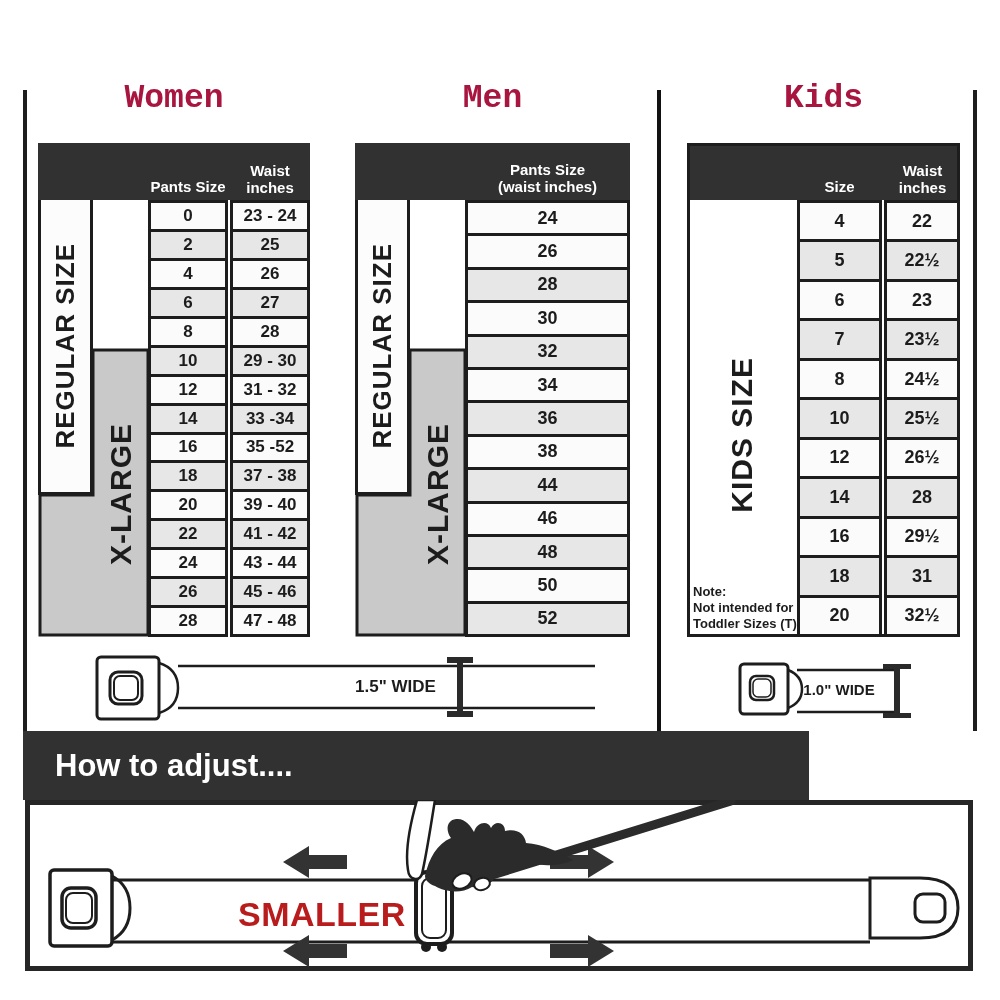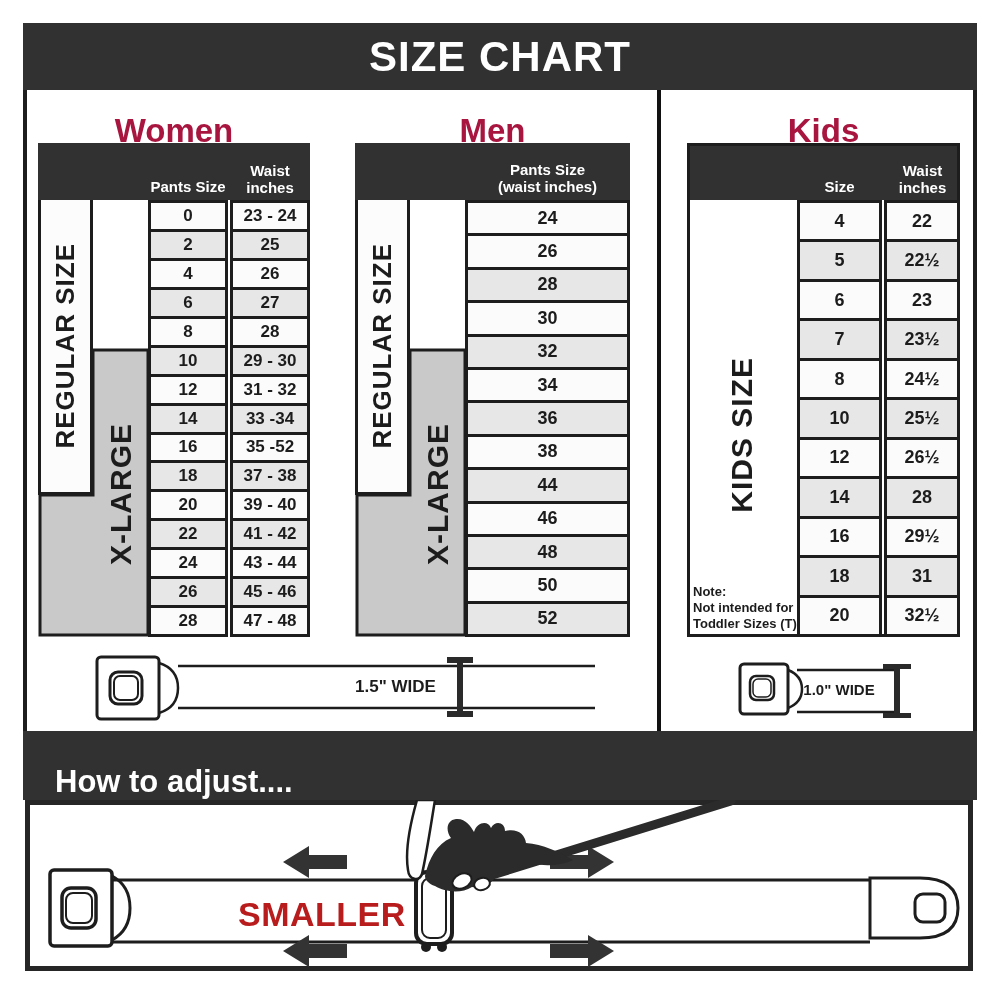--- a/index.html
+++ b/index.html
@@ -20,21 +20,21 @@
   .title-bar{left:23px;top:23px;width:954px;height:67px;background:var(--bar);
              display:flex;align-items:center;justify-content:center;}
   .title-bar span{color:#fff;font-size:42px;font-weight:bold;letter-spacing:1px;}
 
   
   .main-panel{left:23px;top:90px;width:954px;height:641px;box-sizing:border-box;
               border-left:4px solid var(--line);border-right:4px solid var(--line);background:#fff;}
   .divider{left:657px;top:90px;width:4px;height:641px;background:#111;}
 
   
-  .sec-heading{top:112px;text-align:center;font-size:33px;font-weight:bold;color:var(--accent);}
+  .sec-heading{top:80px;text-align:center;font-size:33px;font-weight:bold;color:var(--accent);font-family:Liberation Mono, monospace;}
   .h-women{left:38px;width:272px;}
   .h-men{left:355px;width:275px;}
   .h-kids{left:687px;width:273px;}
 
   
   .thead{background:var(--bar);}
   .thead-w{left:38px;top:143px;width:272px;height:57px;}
   .thead-m{left:355px;top:143px;width:275px;height:57px;}
   .thead-k{left:687px;top:143px;width:273px;height:57px;}
   .hlabel{position:absolute;color:#fff;font-weight:bold;font-size:15px;text-align:center;line-height:17px;}
@@ -85,43 +85,40 @@
   .kids-label .vtext{font-size:30px;}
   .kids-note{position:absolute;left:6px;bottom:5px;width:104px;
              font-size:13px;font-weight:bold;line-height:16px;}
 
   
   .belt-label{font-weight:bold;text-align:center;}
   .lbl-a{left:343px;top:677px;width:105px;font-size:17px;}
   .lbl-b{left:793px;top:681px;width:92px;font-size:15px;}
 
   
-  .adjust-bar{left:23px;top:731px;width:954px;height:69px;background:var(--bar);
-              display:flex;align-items:flex-end;}
+  .adjust-bar{left:23px;top:731px;width:786px;height:69px;background:var(--bar);
+              display:flex;align-items:center;}
   .adjust-bar span{color:#fff;font-size:31px;font-weight:bold;padding-left:32px;}
 
   
   .adjust-box{left:25px;top:800px;width:948px;height:171px;box-sizing:border-box;
               border:5px solid #262626;background:#fff;}
   .adj-word{font-weight:bold;font-size:34px;color:#b91c1c;text-align:center;letter-spacing:0.5px;}
   .word-smaller{left:238px;top:895px;width:148px;}
   .word-larger{left:478px;top:895px;width:125px;}
 
   .outline{fill:#fff;stroke:var(--line);}
   .stroke-only{fill:none;stroke:var(--line);}
   .dark{fill:#2b2b2b;}
 </style>
 </head>
 <body>
 
 <div id="page">
 
-  <div class="abs title-bar">
-    <span>SIZE CHART</span>
-  </div>
 
   <div class="abs main-panel"></div>
   <div class="abs divider"></div>
 
   <div class="abs sec-heading h-women">Women</div>
   <div class="abs sec-heading h-men">Men</div>
   <div class="abs sec-heading h-kids">Kids</div>
 
   <div class="abs thead thead-w">
     <div class="hlabel w-c1h">Pants Size</div>

